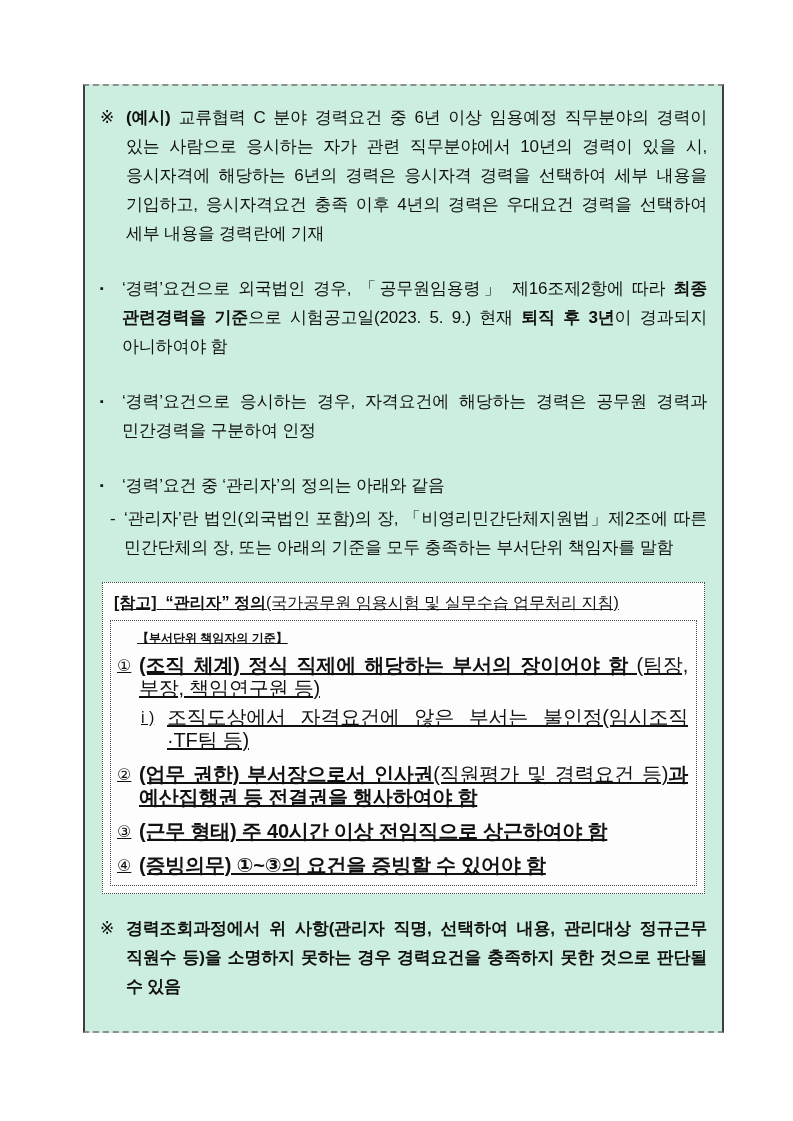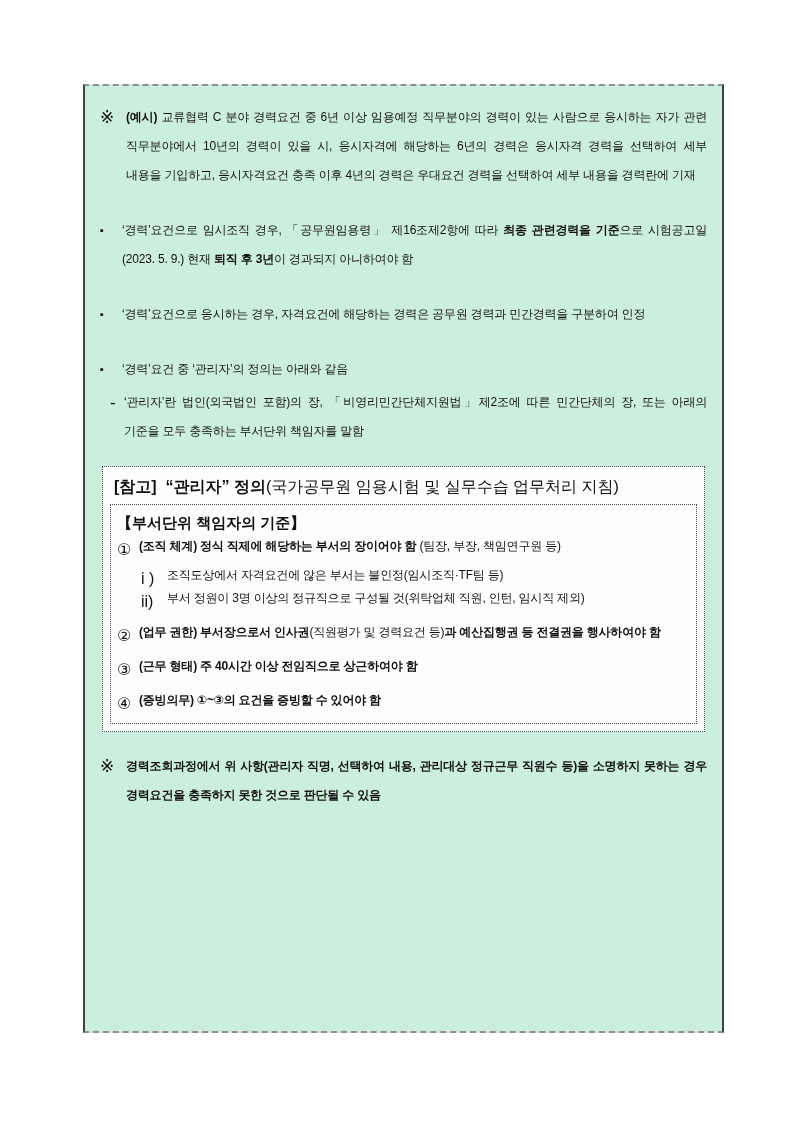--- a/index.html
+++ b/index.html
@@ -28,21 +28,21 @@
     border-top: 2px dashed var(--border_dashed, #8f8f8f);
     border-bottom: 2px dashed var(--border_dashed, #8f8f8f);
     padding: 17px 15px 14px 15px;
   }
   .row {
     display: flex;
     align-items: flex-start;
   }
   .para-text {
     flex: 1;
-    font-size: 12px;
+    font-size: 17px;
     line-height: 29px;
     text-align: justify;
     word-break: keep-all;
     letter-spacing: -0.2px;
   }
   .marker {
     flex: 0 0 auto;
     font-size: 17px;
     line-height: 29px;
   }
@@ -58,51 +58,53 @@
   .mb-sm { margin-bottom: 4px; }
   .mb-md { margin-bottom: 20px; }
   .sub-row { margin-left: 10px; }
 
   
   .ref-box {
     border: 1px dotted #4a4a4a;
     background: #fdfdfd;
     padding: 6px 7px 7px 7px;
     margin: 0 2px 20px 2px;
+    text-decoration: underline;
   }
   .ref-header {
     font-size: 16px;
     line-height: 24px;
     margin: 2px 2px 5px 4px;
     word-break: keep-all;
   }
   .criteria-box {
     border: 1px dotted #4a4a4a;
     padding: 6px 8px 8px 6px;
   }
   .criteria-title {
-    font-size: 15px;
+    font-size: 12px;
     line-height: 23px;
     font-weight: 700;
     margin-bottom: 4px;
+    margin-left: 20px;
   }
   .crit-row {
     display: flex;
     align-items: flex-start;
   }
   .crit-marker {
     flex: 0 0 auto;
     width: 22px;
     font-size: 16px;
     line-height: 23px;
   }
   .crit-text {
     flex: 1;
-    font-size: 12px;
-    line-height: 17px;
+    font-size: 20px;
+    line-height: 23px;
     text-align: justify;
     word-break: keep-all;
     letter-spacing: -0.2px;
   }
   .crit-sub {
     margin-left: 24px;
   }
   .crit-sub .crit-marker { width: 26px; }
   .gap-6 { margin-top: 6px; }
   .gap-10 { margin-top: 11px; }
@@ -113,21 +115,21 @@
 
 <div class="main-box">
 
   <div class="row mb-lg">
     <span class="marker star">※</span>
     <div class="para-text"><b>(예시)</b> <span>교류협력 C 분야 경력요건 중 6년 이상 임용예정 직무분야의 경력이 있는 사람으로 응시하는 자가 관련 직무분야에서 10년의 경력이 있을 시, 응시자격에 해당하는 6년의 경력은 응시자격 경력을 선택하여 세부 내용을 기입하고, 응시자격요건 충족 이후 4년의 경력은 우대요건 경력을 선택하여 세부 내용을 경력란에 기재</span></div>
   </div>
 
   <div class="row mb-lg">
     <span class="marker square">▪</span>
-    <div class="para-text"><span>‘경력’요건으로 임시조직 경우, 「공무원임용령」 제16조제2항에 따라 </span><b>최종 관련경력을 기준</b><span>으로 시험공고일(2023. 5. 9.) 현재 </span><b>퇴직 후 3년</b><span>이 경과되지 아니하여야 함</span></div>
+    <div class="para-text"><span>‘경력’요건으로 외국법인 경우, 「공무원임용령」 제16조제2항에 따라 </span><b>최종 관련경력을 기준</b><span>으로 시험공고일(2023. 5. 9.) 현재 </span><b>퇴직 후 3년</b><span>이 경과되지 아니하여야 함</span></div>
   </div>
 
   <div class="row mb-lg">
     <span class="marker square">▪</span>
     <div class="para-text">‘경력’요건으로 응시하는 경우, 자격요건에 해당하는 경력은 공무원 경력과 민간경력을 구분하여 인정</div>
   </div>
 
   <div class="row mb-sm">
     <span class="marker square">▪</span>
     <div class="para-text">‘경력’요건 중 ‘관리자’의 정의는 아래와 같음</div>
@@ -147,24 +149,20 @@
       <div class="crit-row">
         <span class="crit-marker">①</span>
         <div class="crit-text"><b>(조직 체계) 정식 직제에 해당하는 부서의 장이어야 함</b><span> (팀장, 부장, 책임연구원 등)</span></div>
       </div>
 
       <div class="crit-row crit-sub gap-6">
         <span class="crit-marker">i )</span>
         <div class="crit-text">조직도상에서 자격요건에 않은 부서는 불인정(임시조직·TF팀 등)</div>
       </div>
 
-      <div class="crit-row crit-sub">
-        <span class="crit-marker">ii)</span>
-        <div class="crit-text">부서 정원이 3명 이상의 정규직으로 구성될 것(위탁업체 직원, 인턴, 임시직 제외)</div>
-      </div>
 
       <div class="crit-row gap-10">
         <span class="crit-marker">②</span>
         <div class="crit-text"><b>(업무 권한) 부서장으로서 인사권</b><span>(직원평가 및 경력요건 등)</span><b>과 예산집행권 등 전결권을 행사하여야 함</b></div>
       </div>
 
       <div class="crit-row gap-10">
         <span class="crit-marker">③</span>
         <div class="crit-text"><b>(근무 형태) 주 40시간 이상 전임직으로 상근하여야 함</b></div>
       </div>

